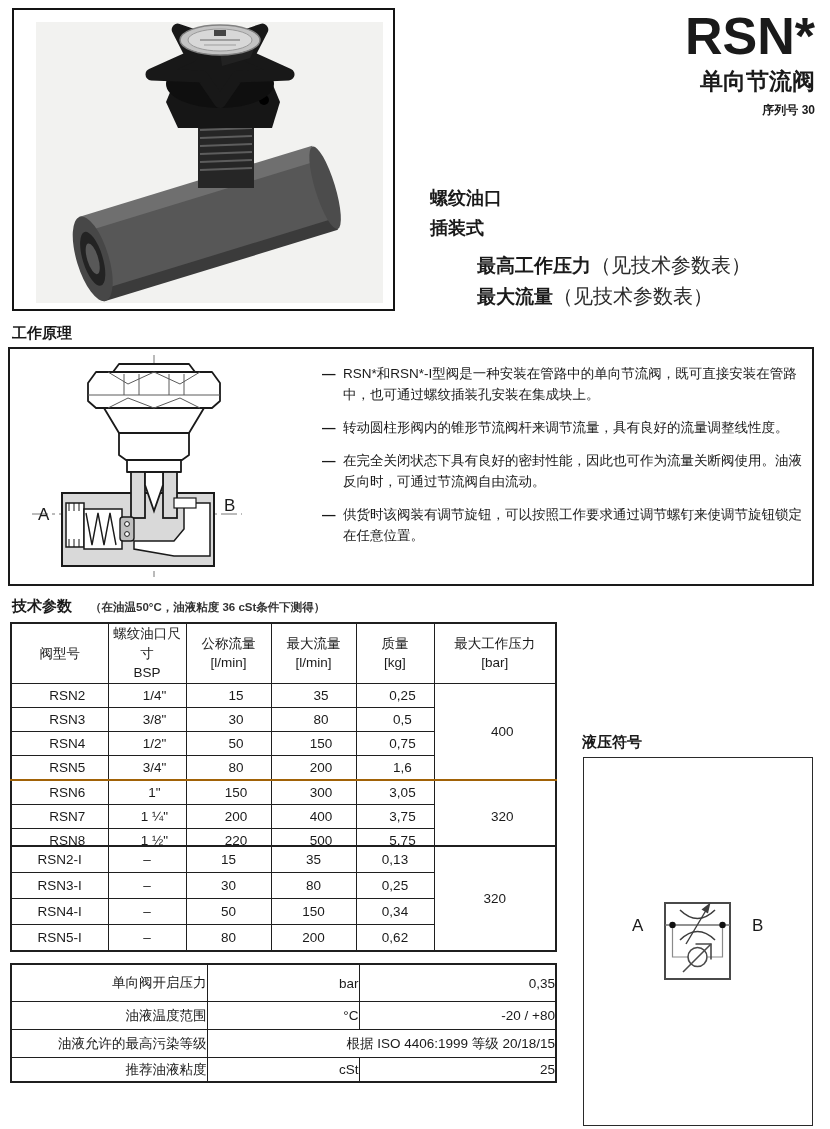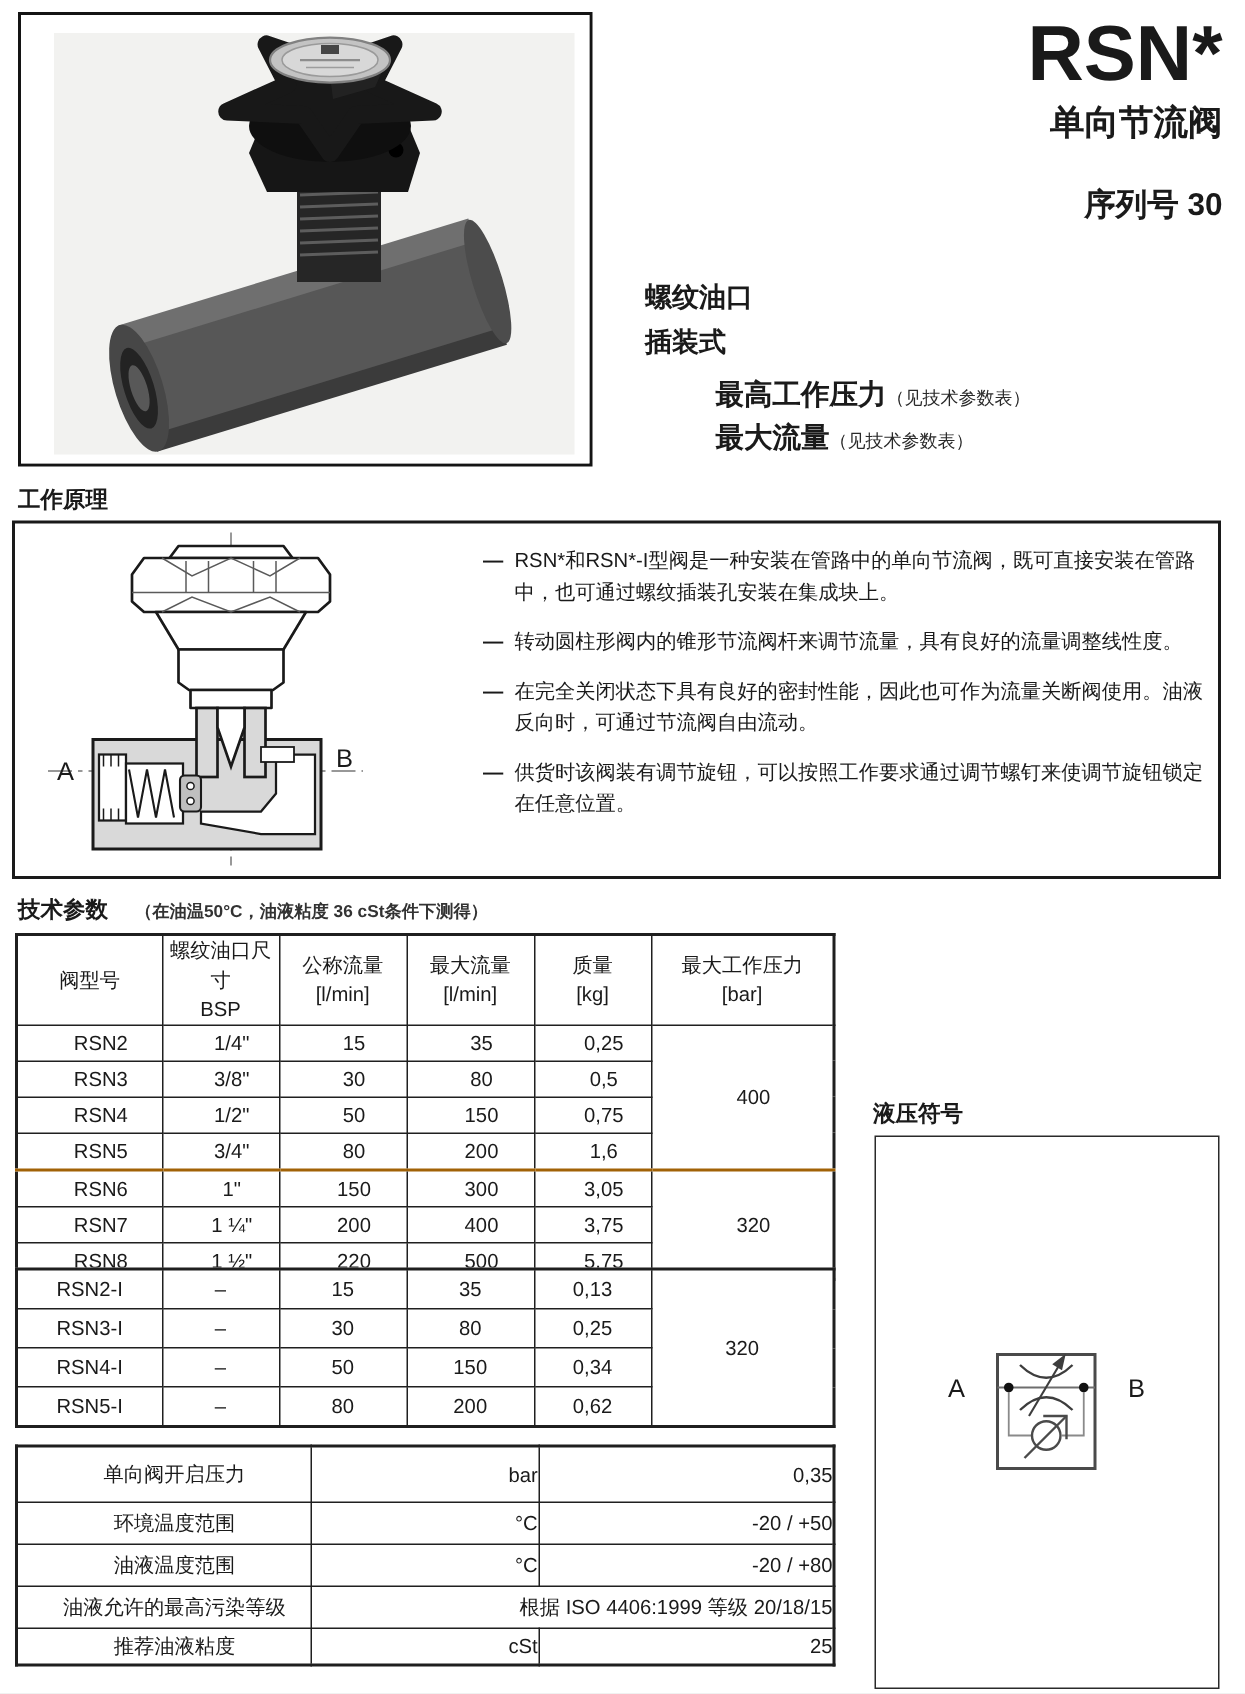--- a/index.html
+++ b/index.html
@@ -8,28 +8,28 @@
     color:#1a1a1a;font-family:Liberation Sans, sans-serif;
     overflow:hidden;margin:0 auto;
   }
   
   .photo-frame{position:absolute;left:12px;top:8px;width:379px;height:299px;border:2px solid #141414;background:#fff;}
   .photo-frame svg{display:block;}
   
   .brand{position:absolute;top:12px;right:15px;text-align:right;}
   .brand-model{font-size:52px;font-weight:bold;line-height:0.95;letter-spacing:0px;}
   .brand-sub{font-size:23px;font-weight:bold;margin-top:5px;}
-  .brand-series{font-size:21px;font-weight:bold;margin-top:25px;}
+  .brand-series{font-size:12px;font-weight:bold;margin-top:5px;}
   
   .features{position:absolute;left:430px;top:184px;}
   .feat-line{font-size:18px;font-weight:bold;line-height:1.65;}
   .spec-lines{position:absolute;left:430px;top:250px;}
   .spec-line{font-size:19px;line-height:1.5;}
   .spec-strong{font-weight:bold;margin-left:47px;}
-  .spec-note{font-weight:normal;font-size:12px;color:#2a2a2a;}
+  .spec-note{font-weight:normal;font-size:20px;color:#2a2a2a;}
   
   .section-label{position:absolute;font-size:15px;font-weight:bold;}
   #principle-label{left:12px;top:324px;}
   #tech-label{left:12px;top:597px;}
   #tech-label .tech-note{font-size:11.5px;font-weight:bold;color:#333;margin-left:18px;}
   #symbol-label{left:582px;top:733px;}
   
   .principle-box{position:absolute;left:8px;top:347px;width:806px;height:239px;border:2px solid #1a1a1a;box-sizing:border-box;}
   .principle-box svg{position:absolute;left:14px;top:2px;}
   .bullets{position:absolute;left:312px;top:15px;width:484px;}
@@ -44,21 +44,21 @@
   #spec1{top:622px;}
   #spec1 thead th{height:54px;line-height:1.45;}
   #spec1 tbody td{height:23px;padding-left:15px;}
   #spec2{top:845px;}
   #spec2 tbody td{height:25px;}
   tr.group-sep td{border-top:2px solid #a16207;}
   
   table.general{position:absolute;left:10px;top:963px;border-collapse:collapse;table-layout:fixed;width:545px;
     font-size:13.5px;background:#fff;border:2px solid #1f1f1f;}
   table.general td{border:1px solid #1f1f1f;padding:0;text-align:right;}
-  table.general td.lbl{text-align:center;padding-left:14px;}
+  table.general td.lbl{text-align:right;padding-left:14px;}
   table.general tr td{height:27px;}
   table.general tr:first-child td{height:36px;}
   table.general tr:last-child td{height:23px;}
   
   .symbol-box{position:absolute;left:583px;top:757px;width:230px;height:369px;border:1px solid #2a2a2a;box-sizing:border-box;background:#fff;}
 </style>
 </head>
 <body>
 
 <div class="page">
@@ -351,25 +351,20 @@
         <col style="width:152px">
         <col style="width:197px">
       </colgroup>
     <tbody>
         <tr>
           <td class="lbl">单向阀开启压力</td>
           <td>bar</td>
           <td>0,35</td>
         </tr>
         <tr>
-          <td class="lbl">环境温度范围</td>
-          <td>°C</td>
-          <td>-20 / +50</td>
-        </tr>
-        <tr>
           <td class="lbl">油液温度范围</td>
           <td>°C</td>
           <td>-20 / +80</td>
         </tr>
         <tr>
           <td class="lbl">油液允许的最高污染等级</td>
           <td colspan="2">根据 ISO 4406:1999 等级 20/18/15</td>
         </tr>
         <tr>
           <td class="lbl">推荐油液粘度</td>

